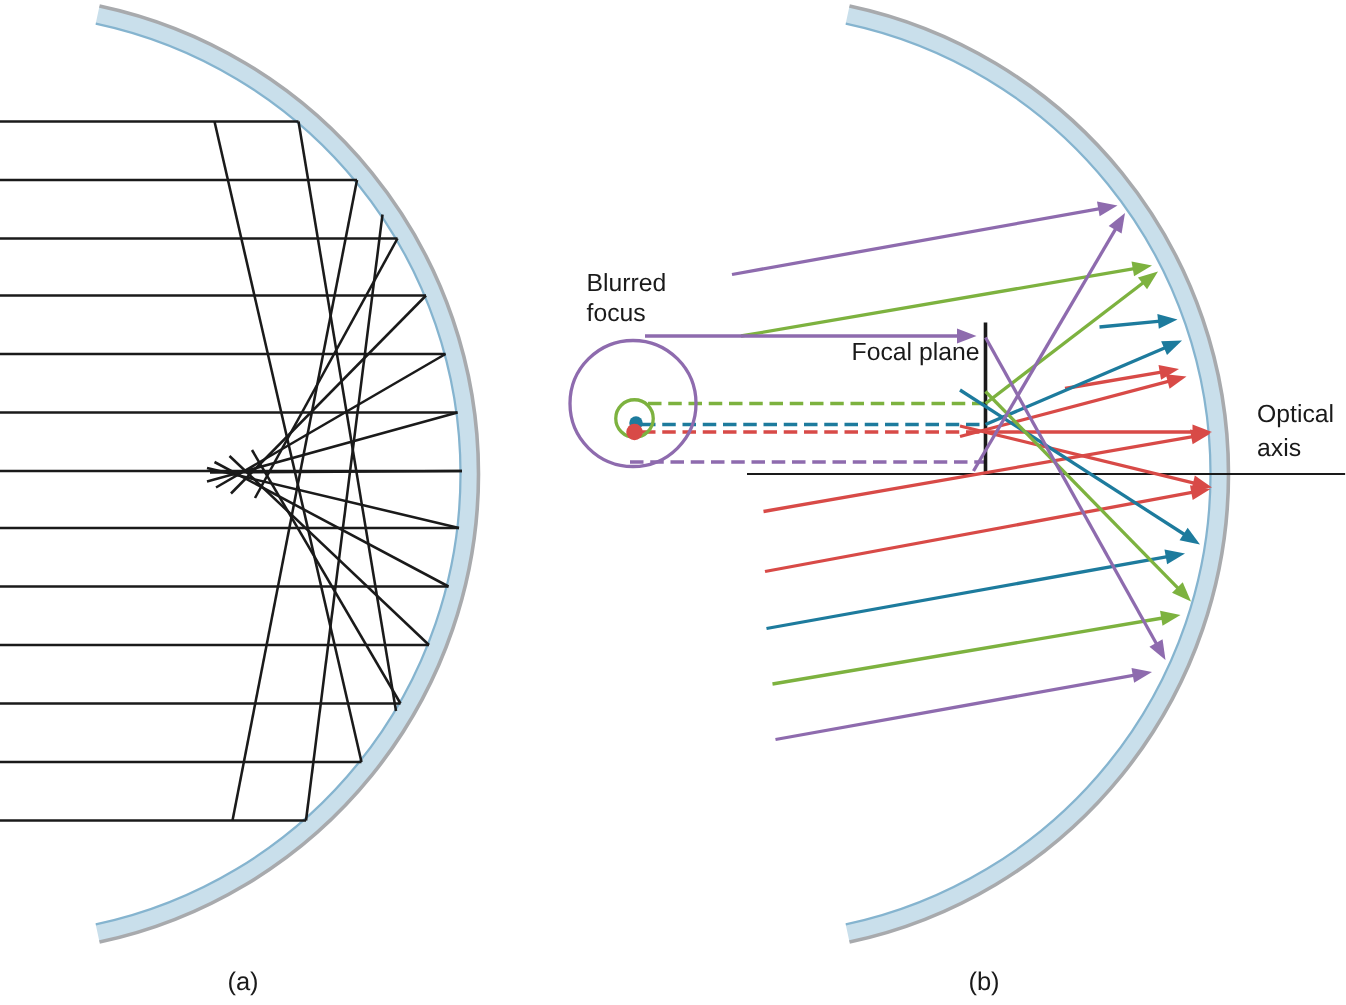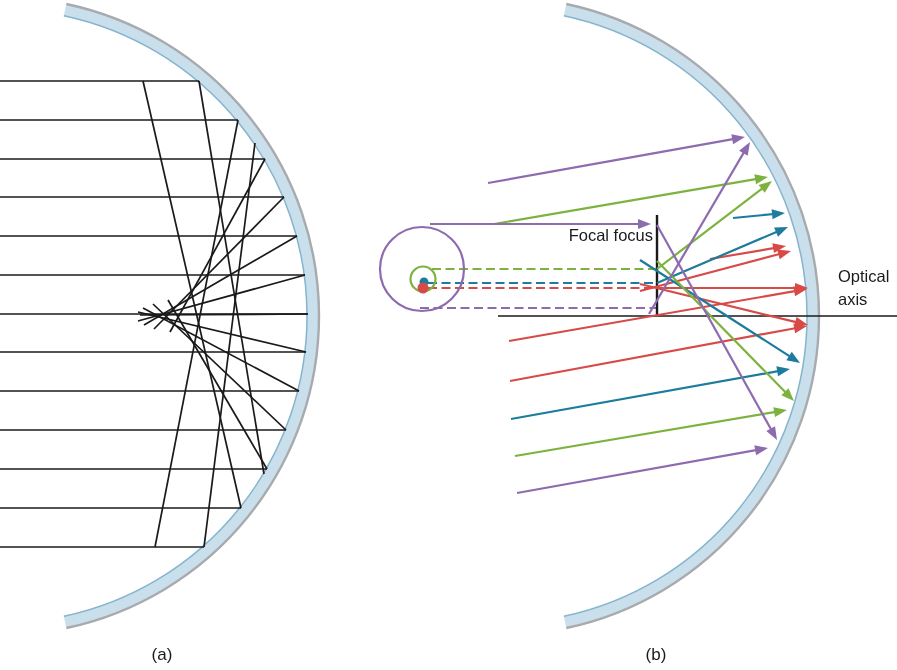--- a/index.html
+++ b/index.html
@@ -92,21 +92,22 @@
       <line x1="657" y1="225" x2="773.1010707258869" y2="433.0144183838807" stroke="#8e6bae" stroke-width="2.2"></line>
       <polygon points="777,440 766.2982514194916,431.08526067012684 775.0302284396407,426.21159907748546" fill="#8e6bae"></polygon>
       <line x1="517" y1="493" x2="760.125550745244" y2="449.41175385045426" stroke="#8e6bae" stroke-width="2.2"></line>
       <polygon points="768,448 756.0863661175554,455.2156307912107 754.3216738044875,445.37256922276566" fill="#8e6bae"></polygon>
       <circle cx="422" cy="269" r="42" fill="none" stroke="#8e6bae" stroke-width="2.2"></circle>
       <circle cx="423" cy="279" r="12.5" fill="none" stroke="#7db23f" stroke-width="2.2"></circle>
       <circle cx="424" cy="282" r="4.5" fill="#1d7b9d" stroke="none"></circle>
       <circle cx="423" cy="288" r="5.5" fill="#d84a47" stroke="none"></circle>
     </svg>
 
+  <div class="lbl" style="left:391px;top:179px;width:72px;">Blurred focus</div>
 
-  <div class="lbl right" style="left:560px;top:226px;width:93px;line-height:18px;">Focal focus</div>
+  <div class="lbl right" style="left:560px;top:226px;width:93px;line-height:18px;">Focal plane</div>
 
   <div class="lbl" style="left:838px;top:265px;width:72px;line-height:23px;">Optical axis</div>
 
   <div class="caption" style="left:136px;top:645px;width:52px;">(a)</div>
 
   <div class="caption" style="left:630px;top:645px;width:52px;">(b)</div>
 </div>
 
 </body></html>

